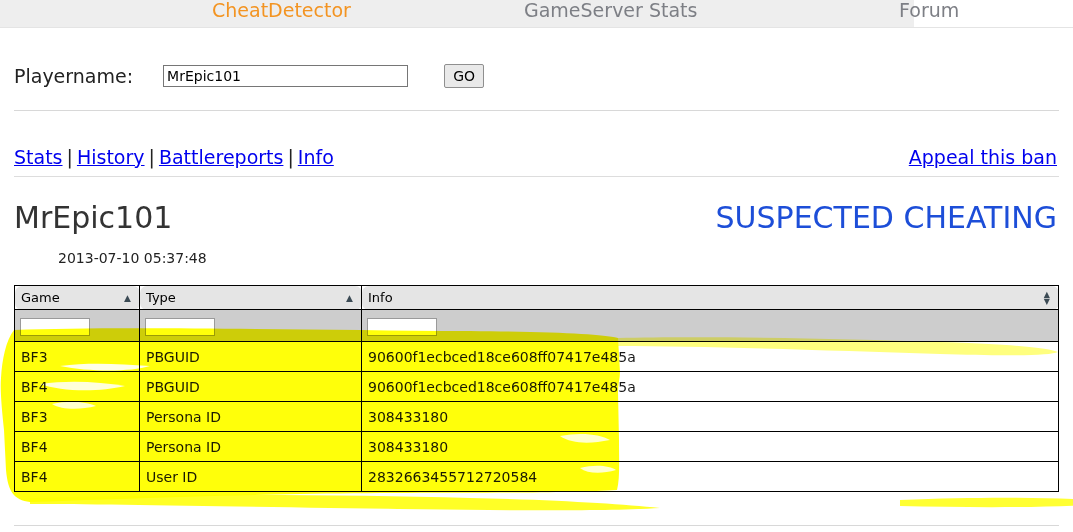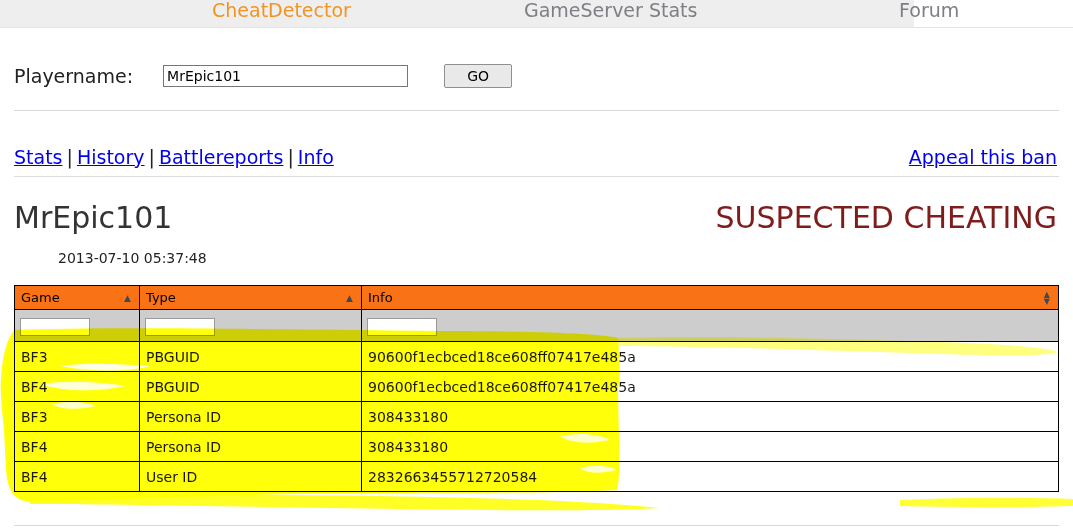--- a/index.html
+++ b/index.html
@@ -70,21 +70,21 @@
     padding: 1px 3px;
     font-size: 14px;
     font-family: "DejaVu Sans", "Liberation Sans", sans-serif;
     color: #000000;
     border: 1px solid #767676;
     background: #ffffff;
     outline: none;
   }
   .searchform .gobutton {
     margin-left: 12px;
-    width: 68px;
+    width: 40px;
     height: 24px;
     box-sizing: border-box;
     font-size: 14px;
     font-family: "DejaVu Sans", "Liberation Sans", sans-serif;
     color: #000000;
     background: #e9e9e9;
     border: 1px solid #8f8f8f;
     border-radius: 2px;
     cursor: pointer;
   }
@@ -148,21 +148,21 @@
     font-size: 14px;
     color: #222222;
     white-space: nowrap;
     margin-left: 44px;
   }
   .ban-status {
     position: absolute;
     right: 16px;
     top: 200px;
     font-size: 30px;
-    color: #7f1d1d;
+    color: #1d4ed8;
     white-space: nowrap;
   }
 
   
   .table-wrap {
     position: absolute;
     left: 14px;
     top: 285px;
     width: 1044px;
   }
@@ -172,26 +172,27 @@
     table-layout: fixed;
   }
   table.datatable th,
   table.datatable td {
     border: 1px solid #000000;
     padding: 0;
     text-align: left;
     font-weight: normal;
   }
   table.datatable th {
-    background: #f97316;
+    background: #e5e5e5;
     height: 23px;
     font-size: 13px;
     color: #000000;
     position: relative;
     cursor: pointer;
+    border-radius: 7px;
   }
   table.datatable th .th-label {
     padding-left: 6px;
     display: inline-block;
   }
   .sort-arrow {
     position: absolute;
     right: 8px;
     top: 50%;
     transform: translateY(-50%);

